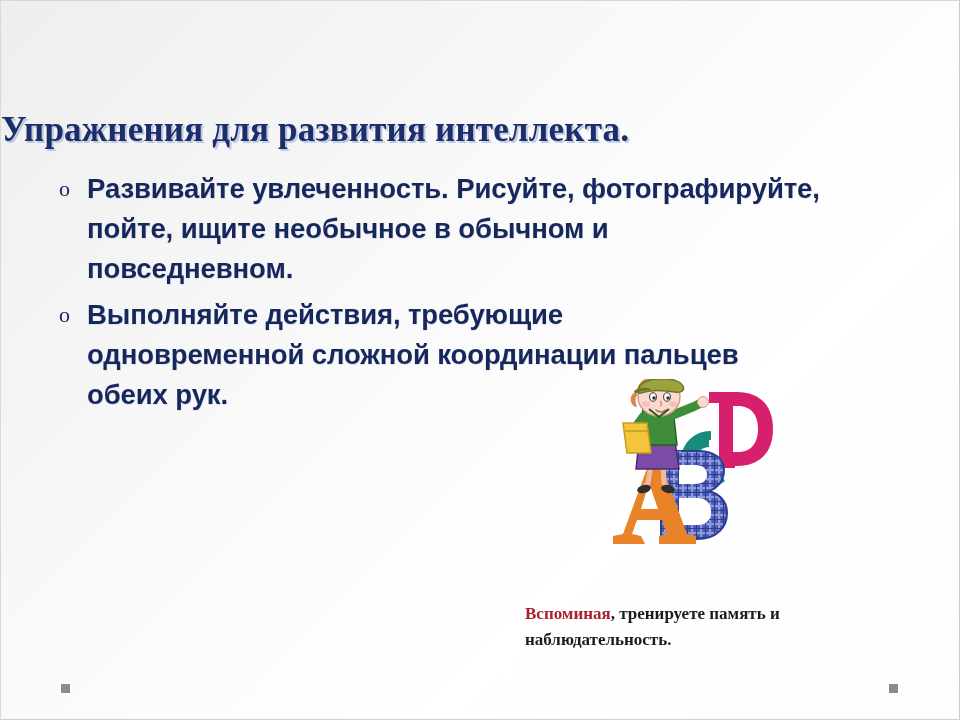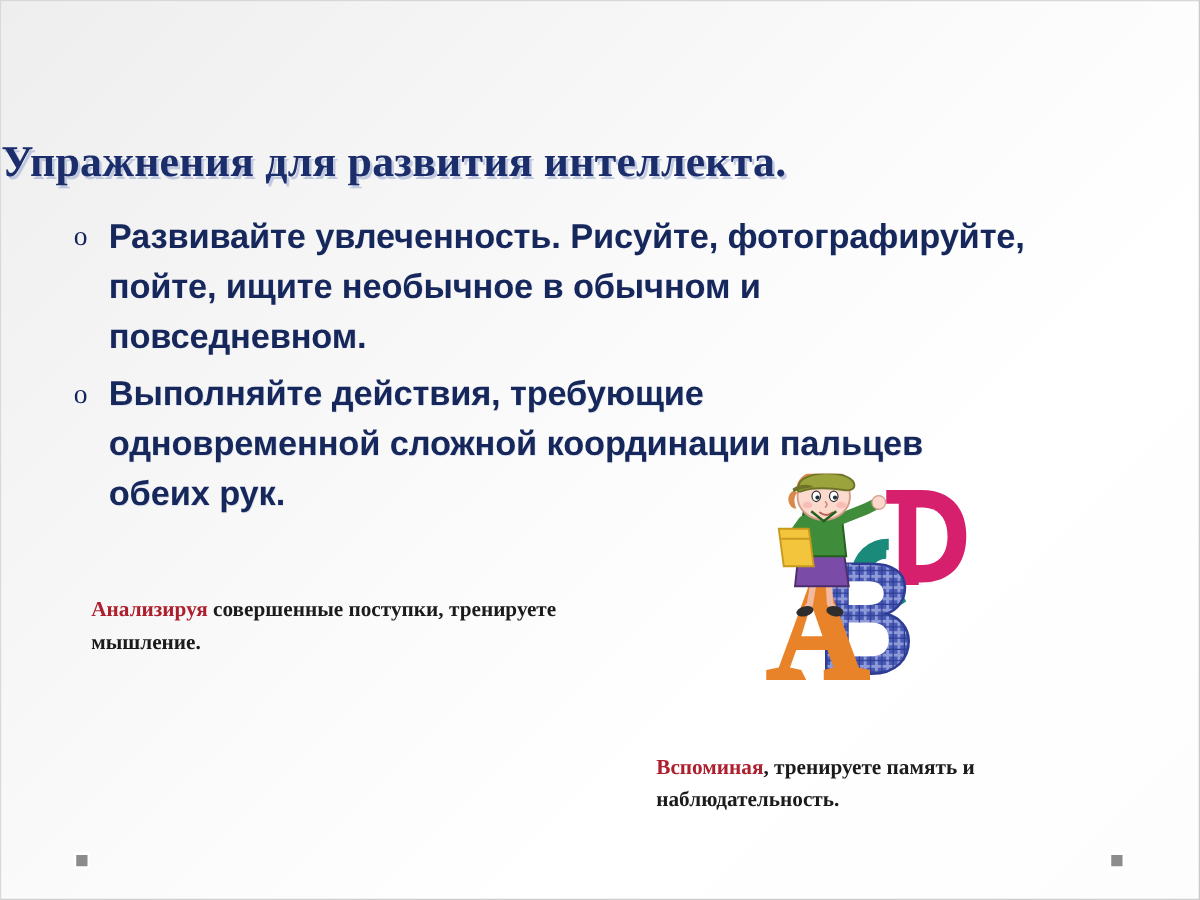--- a/index.html
+++ b/index.html
@@ -146,23 +146,20 @@
       <div class="bullet-text">Развивайте увлеченность. Рисуйте, фотографируйте, пойте, ищите необычное в обычном и повседневном.</div>
     </div>
 
     <div class="bullet-row" id="bullet-2">
       <div class="bullet-marker">o</div>
       <div class="bullet-text">Выполняйте действия, требующие одновременной сложной координации пальцев обеих рук.</div>
     </div>
 
   </div>
 
-  <div class="note" id="note-left">
-    <span class="accent">Анализируя</span><span> совершенные поступки, тренируете мышление.</span>
-  </div>
 
   <div class="note" id="note-right">
     <span class="accent">Вспоминая</span><span>, тренируете память и наблюдательность.</span>
   </div>
 
   <div id="clipart">
     <svg viewBox="0 0 230 205" xmlns="http://www.w3.org/2000/svg">
       <defs>
         <pattern id="plaid" width="9" height="9" patternUnits="userSpaceOnUse">
           <rect width="9" height="9" fill="#4a5cb8"></rect>

